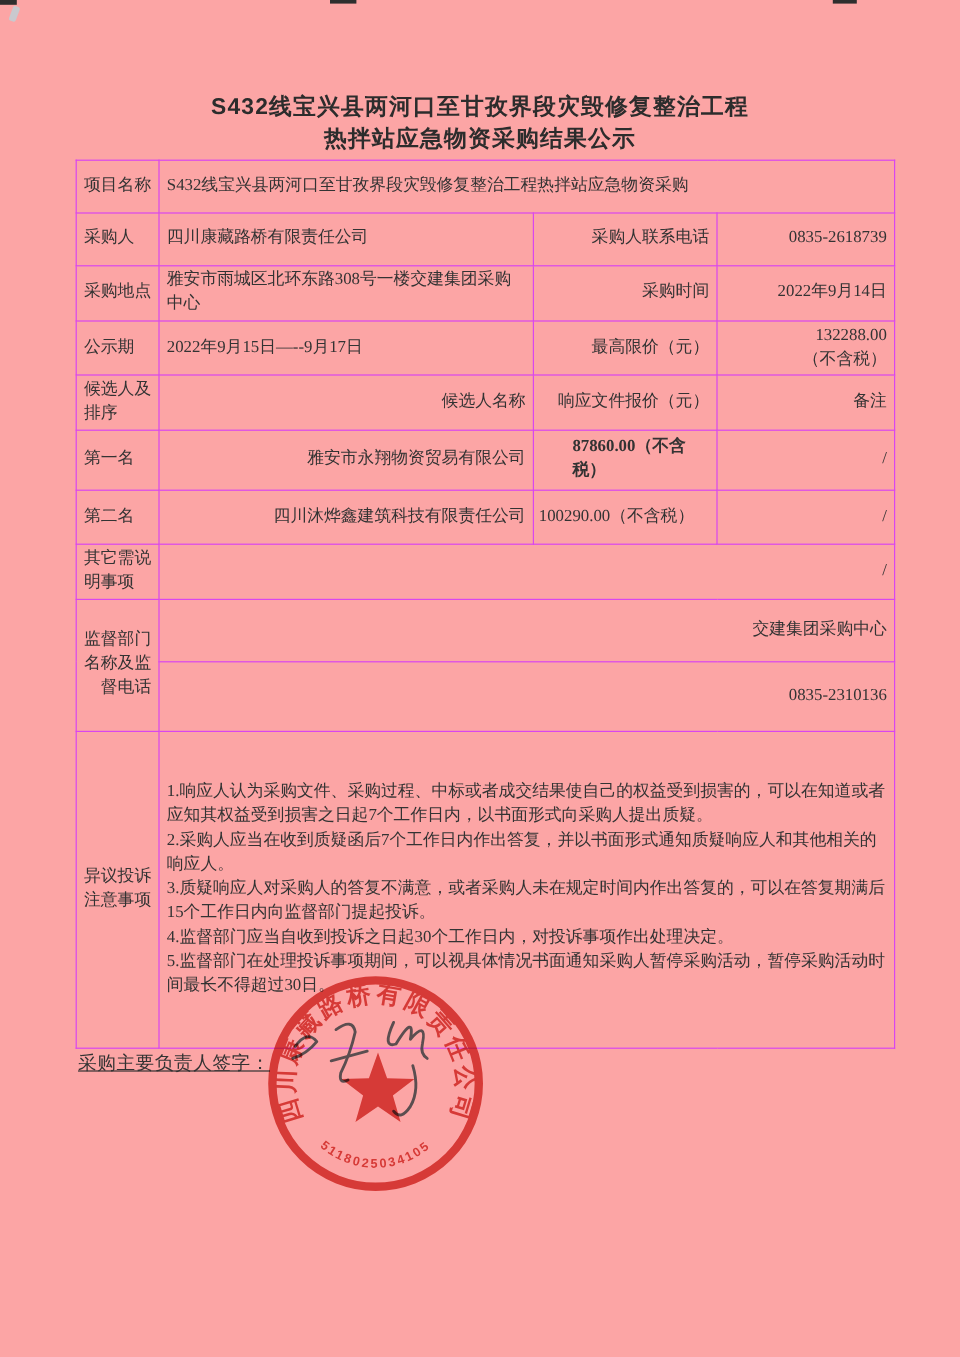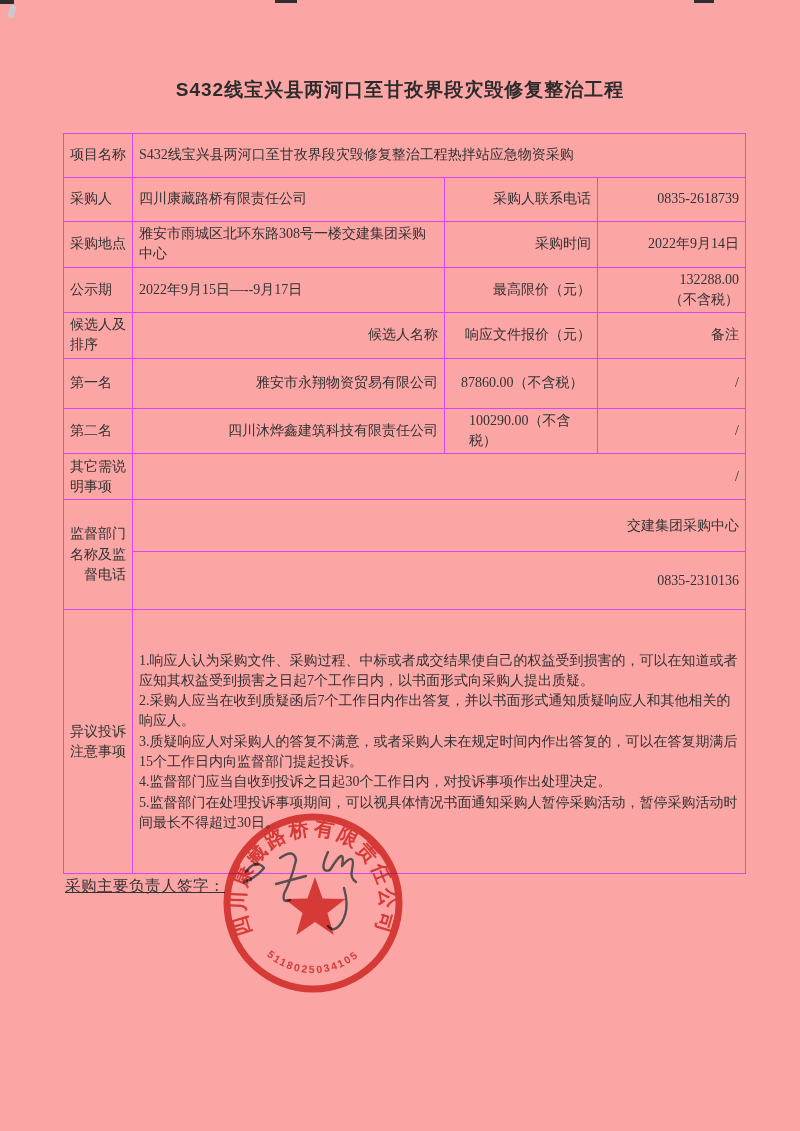--- a/index.html
+++ b/index.html
@@ -50,20 +50,21 @@
 
 <div class="page">
 
   <div class="artifact" style="left:0;top:0;width:14px;height:4px;"></div>
   <div class="artifact" style="left:275px;top:0;width:22px;height:3px;"></div>
   <div class="artifact" style="left:694px;top:0;width:20px;height:3px;"></div>
   <div class="artifact faint" style="left:9px;top:5px;width:6px;height:13px;"></div>
 
   <div class="title-block">
     <div>S432线宝兴县两河口至甘孜界段灾毁修复整治工程</div>
+    <div>热拌站应急物资采购结果公示</div>
   </div>
 
   <table class="doc">
     <colgroup>
       <col style="width:69px">
         <col style="width:312px">
         <col style="width:153px">
         <col style="width:148px">
     </colgroup>
     <tbody>
@@ -94,27 +95,27 @@
     </tr>
     <tr class="h38">
       <td class="lbl">候选人及排序</td>
       <td class="tc">候选人名称</td>
       <td class="tc">响应文件报价（元）</td>
       <td class="tc">备注</td>
     </tr>
     <tr class="h50">
       <td class="lbl">第一名</td>
       <td class="tc">雅安市永翔物资贸易有限公司</td>
-      <td style="padding-left:16px;">87860.00（不含税）</td>
+      <td style="padding-left:32px;font-weight:bold;">87860.00（不含税）</td>
       <td class="tc">/</td>
     </tr>
     <tr class="h45">
       <td class="lbl">第二名</td>
       <td class="tc">四川沐烨鑫建筑科技有限责任公司</td>
-      <td style="padding-left:24px;">100290.00（不含税）</td>
+      <td style="padding-left:4px;">100290.00（不含税）</td>
       <td class="tc">/</td>
     </tr>
     <tr class="h46">
       <td class="lbl">其它需说明事项</td>
       <td class="tc" colspan="3">/</td>
     </tr>
     <tr class="h52">
       <td class="lbl tc" rowspan="2">监督部门名称及监督电话</td>
       <td class="tc" colspan="3">交建集团采购中心</td>
     </tr>

